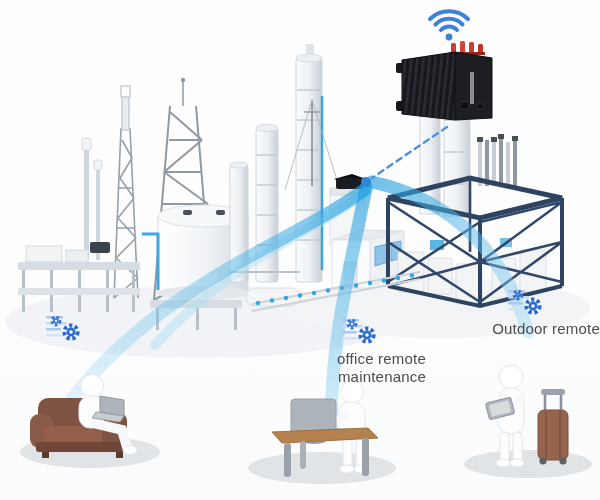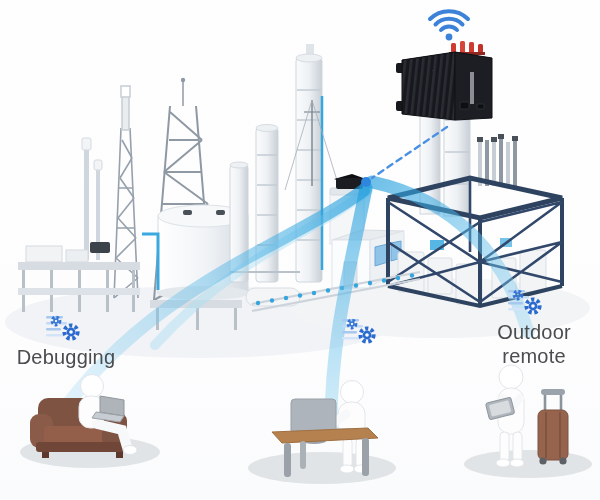--- a/index.html
+++ b/index.html
@@ -3,22 +3,22 @@
 <meta charset="utf-8">
 <style>
   html,body{margin:0;padding:0;background:#ffffff;}
   .stage{
     position:relative;width:600px;height:500px;overflow:hidden;
     background:linear-gradient(180deg,#fefefe 0%,#fdfdfe 70%,#fafbfc 100%);
     font-family:"Liberation Sans", sans-serif;
   }
   .stage svg{position:absolute;left:0;top:0;}
   .caption{
-    position:absolute;text-align:center;color:#4a4c4e;
-    font-size:20px;line-height:1.22;letter-spacing:.2px;
+    position:absolute;text-align:right;color:#4a4c4e;
+    font-size:15px;line-height:1.22;letter-spacing:.2px;
   }
   .caption span{display:block;}
   .cap-home{left:8px;top:345px;width:116px;}
   .cap-office{left:300px;top:350px;width:126px;}
   .cap-outdoor{left:468px;top:320px;width:132px;}
 </style>
 </head>
 <body>
 
 <div class="stage">
@@ -328,18 +328,21 @@
       <rect x="541" y="389" width="24" height="6" rx="3" fill="#9aa3ab"></rect>
       <rect x="538" y="410" width="30" height="50" rx="6" fill="#96644c" stroke="#7d5240"></rect>
       <path d="M546,412 L546,458 M560,412 L560,458" stroke="#7d5240" stroke-width="1.6"></path>
       <circle cx="543" cy="461" r="3.6" fill="#5d6166"></circle>
       <circle cx="563" cy="461" r="3.6" fill="#5d6166"></circle>
     </g>
   </g>
 </svg>
 
 <div class="caption cap-home">
-  <span>Debugging</span>
+</div>
+<div class="caption cap-office">
+  <span>office remote</span>
+  <span>maintenance</span>
 </div>
 <div class="caption cap-outdoor">
   <span>Outdoor remote</span>
 </div>
 </div>
 
 </body></html>

